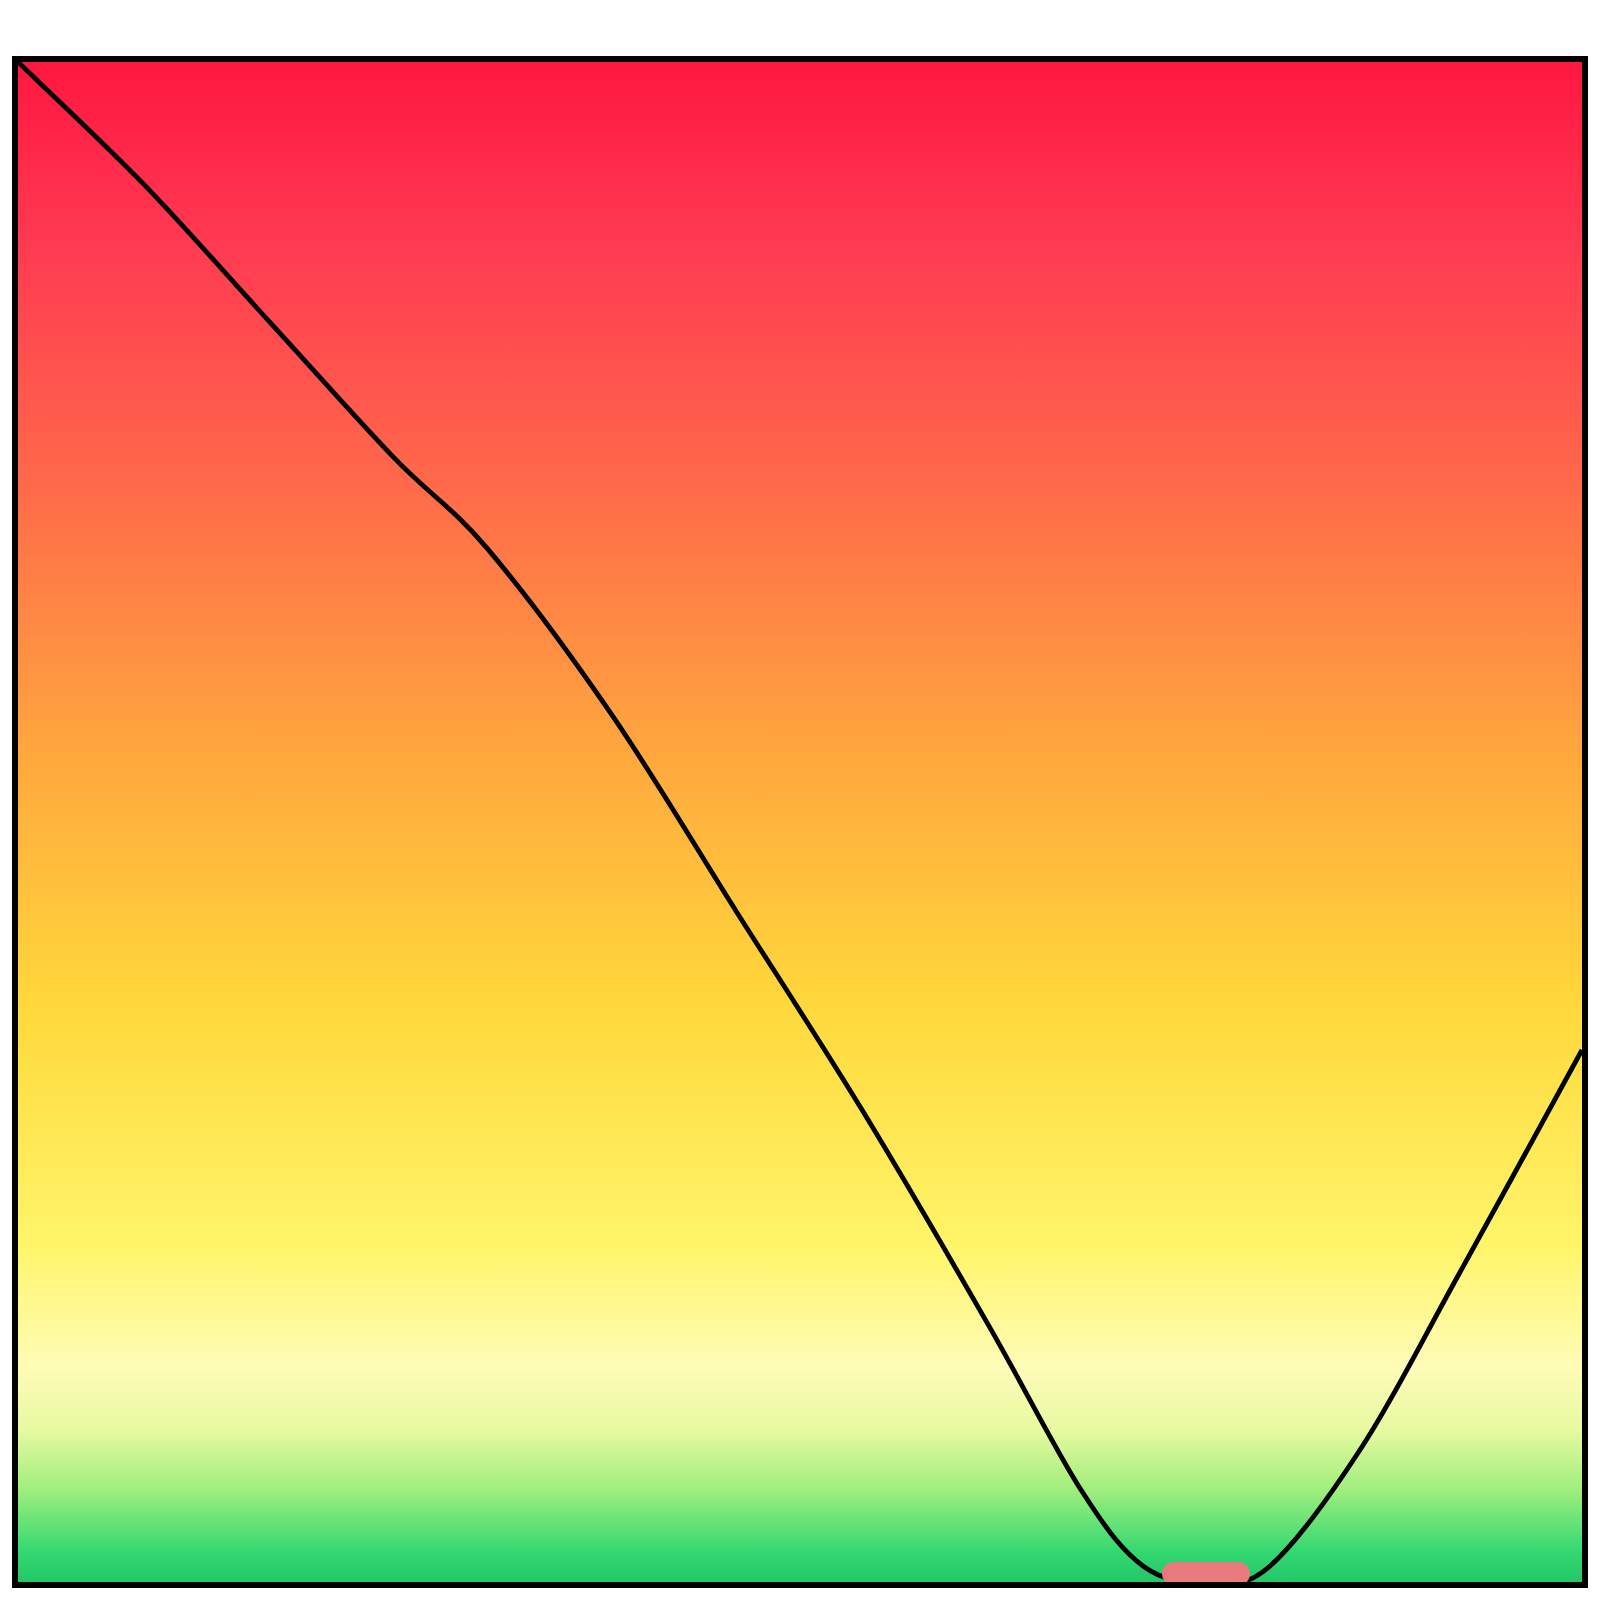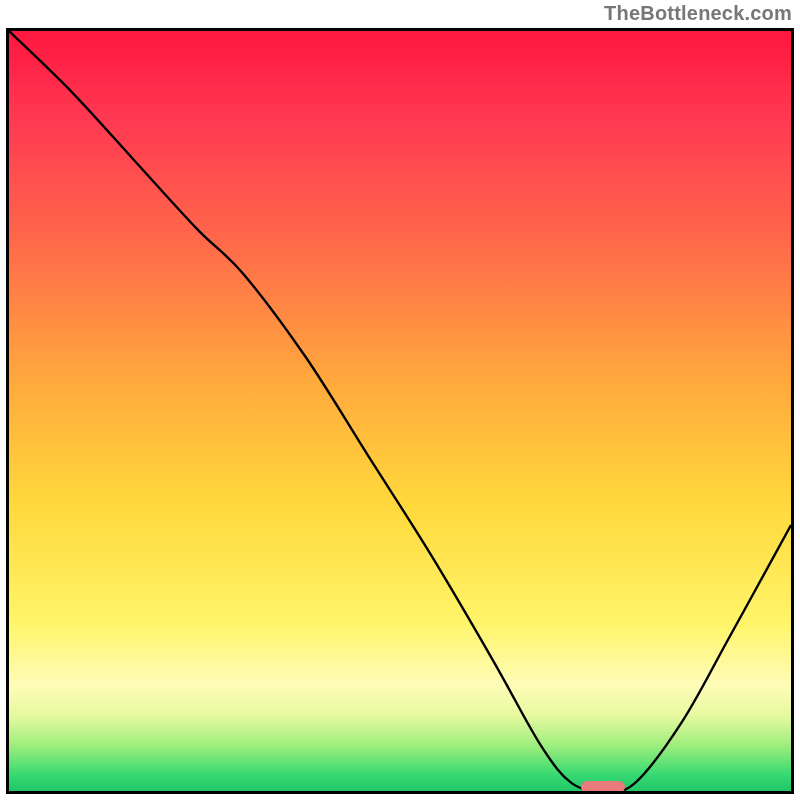--- a/index.html
+++ b/index.html
@@ -75,21 +75,20 @@
     border-radius: 6px;
     background: #e97a7d;
     z-index: 20;
   }
 </style>
 </head>
 <body>
 
 <div class="canvas">
 
-  <div class="watermark">TheBottleneck.com</div>
 
   <div class="plot-frame">
     <div class="plot-inner">
 
       <div class="bg-gradient"></div>
 
       <svg class="curve" viewBox="0 0 782 760" preserveAspectRatio="none">
         <path id="curve-path" fill="none" stroke="#000000" stroke-width="2.4" d="M 0.0 0.0 C 10.4 10.1, 41.7 39.3, 62.6 60.8 C 83.4 82.3, 104.3 106.4, 125.1 129.2 C 146.0 152.0, 169.4 178.6, 187.7 197.6 C 205.9 216.6, 216.4 221.7, 234.6 243.2 C 252.8 264.7, 276.3 296.4, 297.2 326.8 C 318.0 357.2, 338.9 392.7, 359.7 425.6 C 380.6 458.5, 401.4 490.2, 422.3 524.4 C 443.1 558.6, 466.6 599.1, 484.8 630.8 C 503.1 662.5, 518.7 694.1, 531.8 714.4 C 544.8 734.7, 552.6 744.8, 563.0 752.4 C 573.5 760.0, 583.9 760.0, 594.3 760.0 C 604.7 760.0, 612.6 763.8, 625.6 752.4 C 638.6 741.0, 656.9 715.7, 672.5 691.6 C 688.2 667.5, 701.2 640.9, 719.4 608.0 C 737.7 575.1, 771.6 513.0, 782.0 494.0"></path>
       </svg>
 

